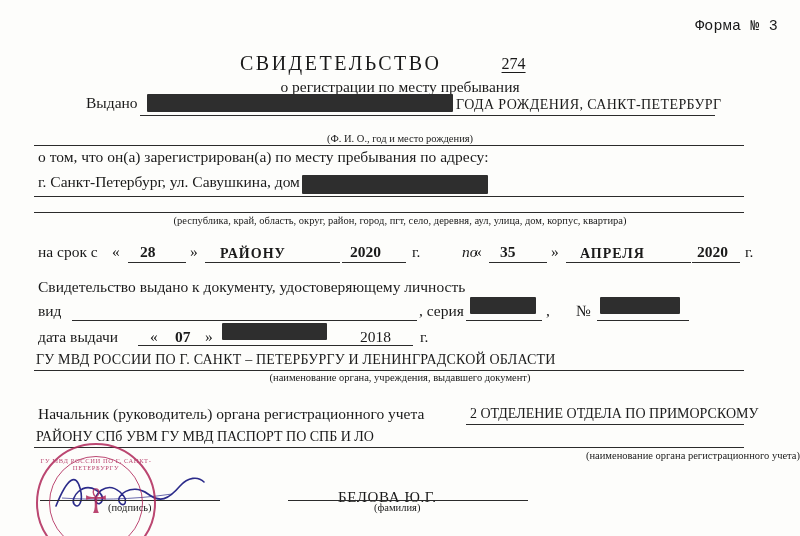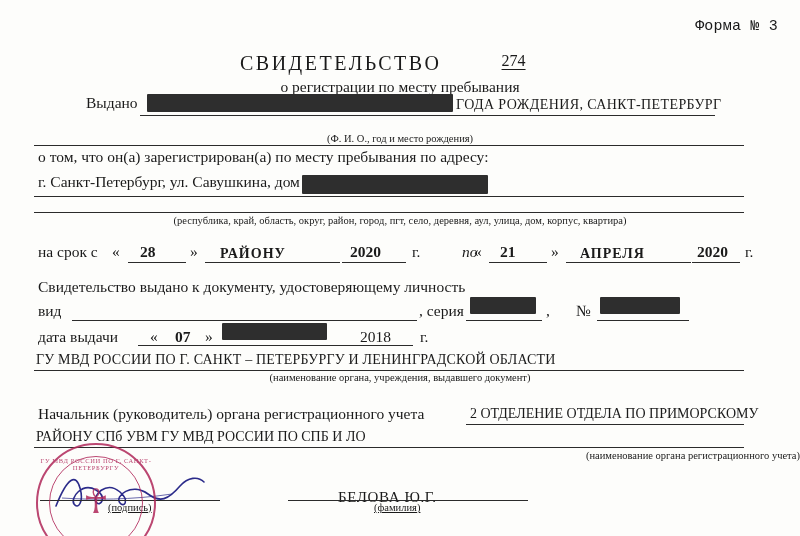--- a/index.html
+++ b/index.html
@@ -27,21 +27,21 @@
     font-size: 15px;
     letter-spacing: .2px;
     font-family: Liberation Mono, monospace;
   }
   .title-row {
     position: absolute;
     top: 52px;
     left: 240px;
     width: 420px;
     display: flex;
-    align-items: flex-start;
+    align-items: center;
     justify-content: flex-start;
     gap: 60px;
   }
   .title-main {
     font-size: 20px;
     letter-spacing: 2.5px;
     white-space: nowrap;
   }
   .cert-number {
     font-size: 16px;
@@ -131,21 +131,20 @@
     position: absolute;
     left: 52px;
     top: 470px;
     width: 160px;
     height: 46px;
     pointer-events: none;
   }
   .sig-label {
     position: absolute;
     font-size: 10.5px;
-    text-decoration: underline;
   }
 </style>
 </head>
 <body>
 
 <div class="page">
 
   <div class="form-no">Форма № 3</div>
 
   <div class="title-row">
@@ -174,21 +173,21 @@
   <div class="txt" style="left:140px; top:243px; font-weight:bold;">28</div>
   <div class="line" style="left:128px; top:262px; width:58px;"></div>
   <div class="txt" style="left:190px; top:243px;">»</div>
   <div class="txt caps" style="left:220px; top:246px; font-weight:bold; letter-spacing:1px;">РАЙОНУ</div>
   <div class="line" style="left:205px; top:262px; width:135px;"></div>
   <div class="txt" style="left:350px; top:243px; font-weight:bold;">2020</div>
   <div class="line" style="left:342px; top:262px; width:64px;"></div>
   <div class="txt" style="left:412px; top:243px;">г.</div>
   <div class="txt" style="left:462px; top:243px;font-style:italic;">по</div>
   <div class="txt" style="left:474px; top:243px;">«</div>
-  <div class="txt" style="left:500px; top:243px; font-weight:bold;">21</div>
+  <div class="txt" style="left:500px; top:243px; font-weight:bold;">35</div>
   <div class="line" style="left:489px; top:262px; width:58px;"></div>
   <div class="txt" style="left:551px; top:243px;">»</div>
   <div class="txt caps" style="left:580px; top:246px; font-weight:bold; letter-spacing:1px;">АПРЕЛЯ</div>
   <div class="line" style="left:566px; top:262px; width:125px;"></div>
   <div class="txt" style="left:697px; top:243px; font-weight:bold;">2020</div>
   <div class="line" style="left:692px; top:262px; width:48px;"></div>
   <div class="txt" style="left:745px; top:243px;">г.</div>
 
   <div class="txt" style="left:38px; top:278px;">Свидетельство выдано к документу, удостоверяющему личность</div>
 
@@ -209,21 +208,21 @@
   <div class="line" style="left:355px; top:345px; width:58px;"></div>
   <div class="txt" style="left:420px; top:328px;">г.</div>
 
   <div class="txt" style="left:36px; top:352px; font-size:14px; letter-spacing:.2px;">ГУ  МВД  РОССИИ  ПО  Г. САНКТ – ПЕТЕРБУРГУ  И  ЛЕНИНГРАДСКОЙ ОБЛАСТИ</div>
   <div class="line" style="left:34px; top:370px; width:710px;"></div>
   <div class="hint" style="top:372px;">(наименование органа, учреждения, выдавшего документ)</div>
 
   <div class="txt" style="left:38px; top:405px;">Начальник (руководитель) органа регистрационного учета</div>
   <div class="txt" style="left:470px; top:406px; font-size:14px;">2 ОТДЕЛЕНИЕ ОТДЕЛА  ПО ПРИМОРСКОМУ</div>
   <div class="line" style="left:466px; top:424px; width:278px;"></div>
-  <div class="txt" style="left:36px; top:429px; font-size:14px;">РАЙОНУ СПб УВМ  ГУ  МВД  РОССИИ  ПО СПБ  И  ЛО</div>
+  <div class="txt" style="left:36px; top:429px; font-size:14px;">РАЙОНУ СПб УВМ  ГУ  МВД  ПАСПОРТ  ПО СПБ  И  ЛО</div>
   <div class="line" style="left:34px; top:447px; width:710px;"></div>
   <div class="hint" style="top:450px;text-align:right;">(наименование органа регистрационного учета)</div>
 
   <svg class="signature" viewBox="0 0 160 46">
     <path d="M4 36 C 16 6, 24 4, 28 18 C 32 32, 26 40, 22 34 C 18 28, 30 12, 44 20 C 56 27, 48 38, 44 32 C 40 26, 54 10, 68 22 C 78 31, 72 38, 68 33 C 62 26, 80 12, 96 24 C 108 33, 116 30, 128 16 C 136 7, 146 6, 152 12" fill="none" stroke="#2b2b8a" stroke-width="1.6" stroke-linecap="round"></path>
     <path d="M10 28 C 40 30, 80 30, 120 24" fill="none" stroke="#2b2b8a" stroke-width="1" opacity=".7"></path>
   </svg>
   <div class="line" style="left:40px; top:500px; width:180px;"></div>
   <div class="sig-label" style="left:108px; top:502px;">(подпись)</div>
 

